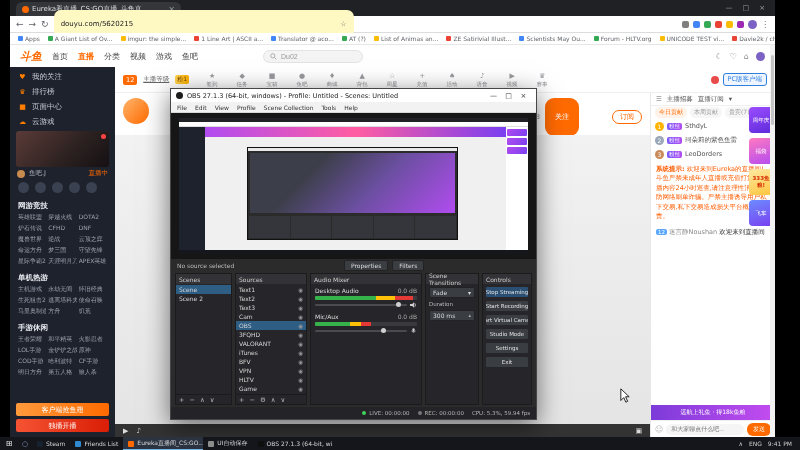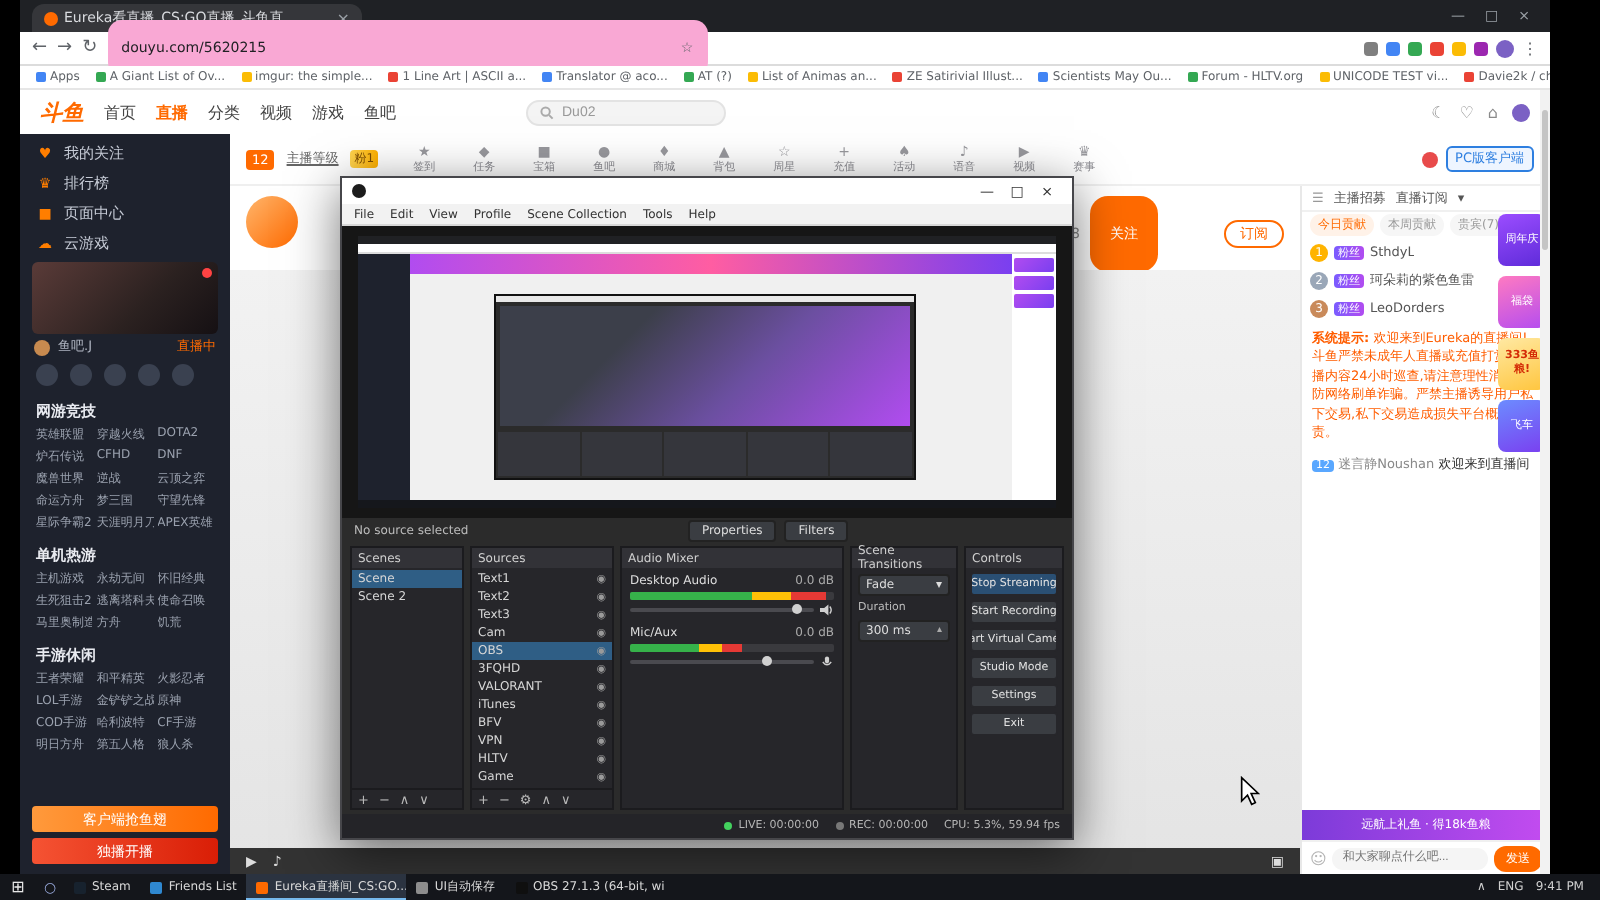--- a/index.html
+++ b/index.html
@@ -10,21 +10,21 @@
   
   .browser { position:absolute; left:10px; top:0; width:765px; height:437px; background:#fff; display:flex; flex-direction:column; }
   .tabstrip { height:16px; background:#1f2125; display:flex; align-items:flex-end; padding-left:6px; flex:none; }
   .tab { display:flex; align-items:center; gap:3px; width:165px; height:14px; background:#35363a; border-radius:6px 6px 0 0; padding:0 6px; color:#dadce0; font-size:7px; }
   .tab .fav { width:7px; height:7px; border-radius:50%; background:#ff6a00; flex:none; }
   .tab .ttl { flex:1; overflow:hidden; white-space:nowrap; }
   .tab .cls { color:#9aa0a6; font-size:8px; }
   .winbtns { margin-left:auto; align-self:center; display:flex; gap:10px; color:#9aa0a6; font-size:7px; padding-right:10px; }
   .toolbar { height:17px; background:#fff; border-bottom:1px solid #dcdcdc; display:flex; align-items:center; gap:5px; padding:0 6px; flex:none; }
   .navbtn { color:#5f6368; font-size:9px; line-height:1; }
-  .urlbox { width:300px; height:28px; border-radius:7px; background:#f9a8d4; display:flex; align-items:center; gap:4px; padding:0 7px; font-size:7px; color:#202124; }
+  .urlbox { width:300px; height:28px; border-radius:7px; background:#fef9c3; display:flex; align-items:center; gap:4px; padding:0 7px; font-size:7px; color:#202124; }
   .urlbox .star { margin-left:auto; color:#5f6368; font-size:7px; }
   .extbar { display:flex; align-items:center; gap:4px; margin-left:auto; }
   .extdot { width:7px; height:7px; border-radius:2px; }
   .extdot:nth-child(1){background:#7f7f7f}.extdot:nth-child(2){background:#4285f4}.extdot:nth-child(3){background:#34a853}
   .extdot:nth-child(4){background:#ea4335}.extdot:nth-child(5){background:#fbbc05}.extdot:nth-child(6){background:#9c27b0}
   .avatar8 { width:9px; height:9px; border-radius:50%; background:#7b61c4; }
   .menu3 { color:#5f6368; font-size:8px; }
   .bookmarks { height:12px; background:#fff; border-bottom:1px solid #e6e6e6; display:flex; align-items:center; gap:8px; padding:0 8px; font-size:6px; color:#5f6368; white-space:nowrap; overflow:hidden; flex:none; }
   .bm { display:flex; align-items:center; gap:2px; }
   .bm i { width:5px; height:5px; border-radius:1px; display:inline-block; }
@@ -554,20 +554,21 @@
       </div>
     </div>
 
     <div class="scrollbar">
         <div class="thumb"></div>
       </div>
 
     <div class="obs">
       <div class="obs-title">
         <span class="obs-logo"></span>
+        <span class="obs-ttl">OBS 27.1.3 (64-bit, windows) - Profile: Untitled - Scenes: Untitled</span>
         <div class="obs-wbtns">
           <span class="wbtn">—</span>
           <span class="wbtn">□</span>
           <span class="wbtn">×</span>
         </div>
       </div>
       <div class="obs-menu">
           <span>File</span>
           <span>Edit</span>
           <span>View</span>

